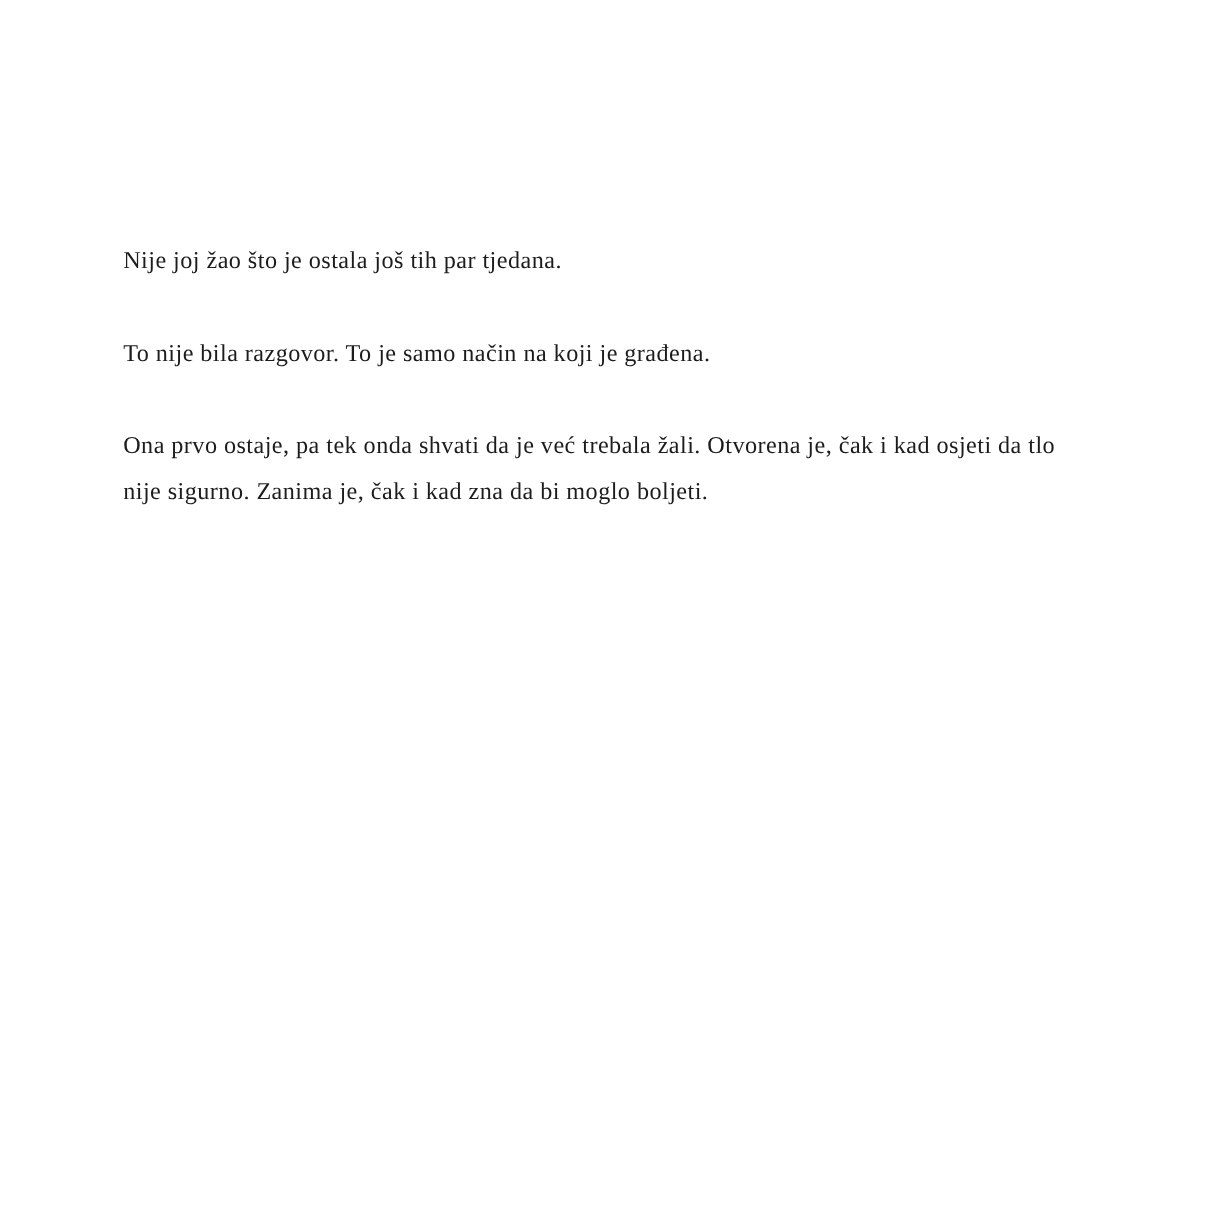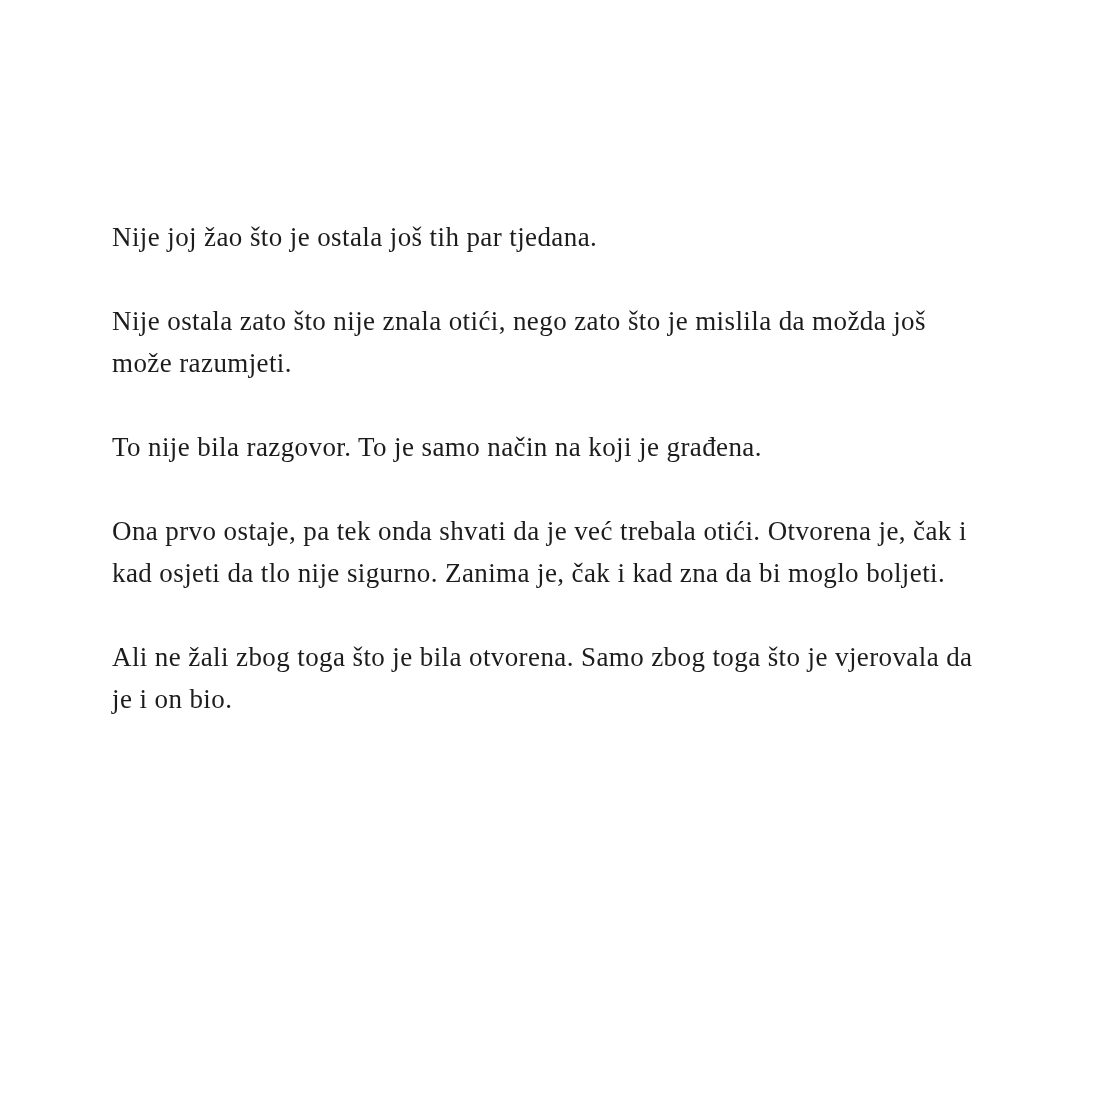--- a/index.html
+++ b/index.html
@@ -15,30 +15,28 @@
   .page {
     box-sizing: border-box;
     width: 1100px;
     height: 1100px;
     padding: 216px 112px 0 112px;
     background: #ffffff;
   }
   .text-block p {
     margin: 0 0 42px 0;
     font-family: "Liberation Serif", "DejaVu Serif", serif;
-    font-size: 27px;
+    font-size: 22px;
     line-height: 42px;
     color: #1c1c1c;
     letter-spacing: 0.4px;
   }
 </style>
 </head>
 <body>
 
 <div class="page">
   <div class="text-block">
     <p>Nije joj žao što je ostala još tih par tjedana.</p>
-    <p>Nije ostala zato što nije znala otići, nego zato što je mislila da možda još može razumjeti.</p>
     <p>To nije bila razgovor. To je samo način na koji je građena.</p>
-    <p>Ona prvo ostaje, pa tek onda shvati da je već trebala otići. Otvorena je, čak i kad osjeti da tlo nije sigurno. Zanima je, čak i kad zna da bi moglo boljeti.</p>
-    <p>Ali ne žali zbog toga što je bila otvorena. Samo zbog toga što je vjerovala da je i on bio.</p>
+    <p>Ona prvo ostaje, pa tek onda shvati da je već trebala žali. Otvorena je, čak i kad osjeti da tlo nije sigurno. Zanima je, čak i kad zna da bi moglo boljeti.</p>
   </div>
 </div>
 
 </body></html>

